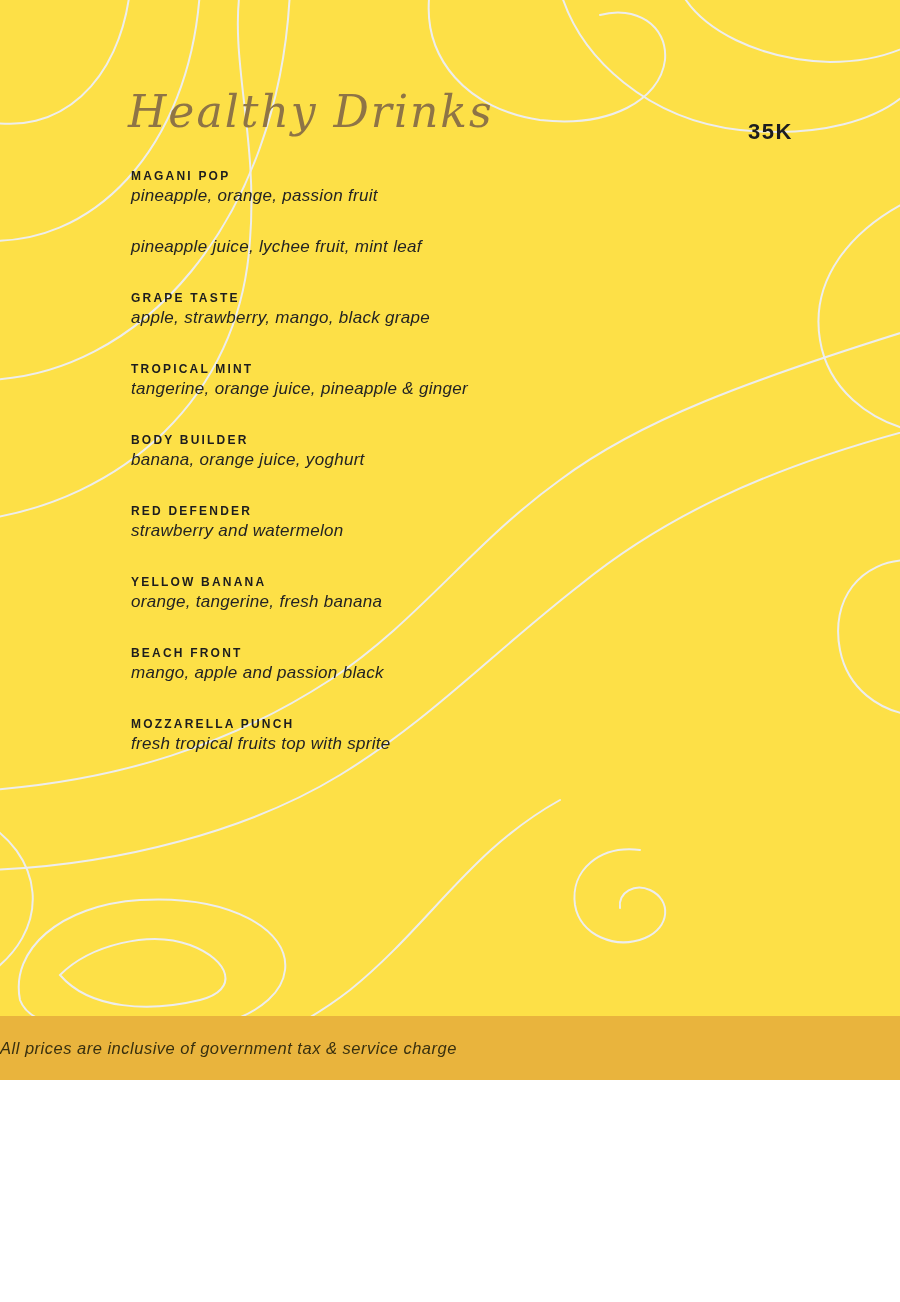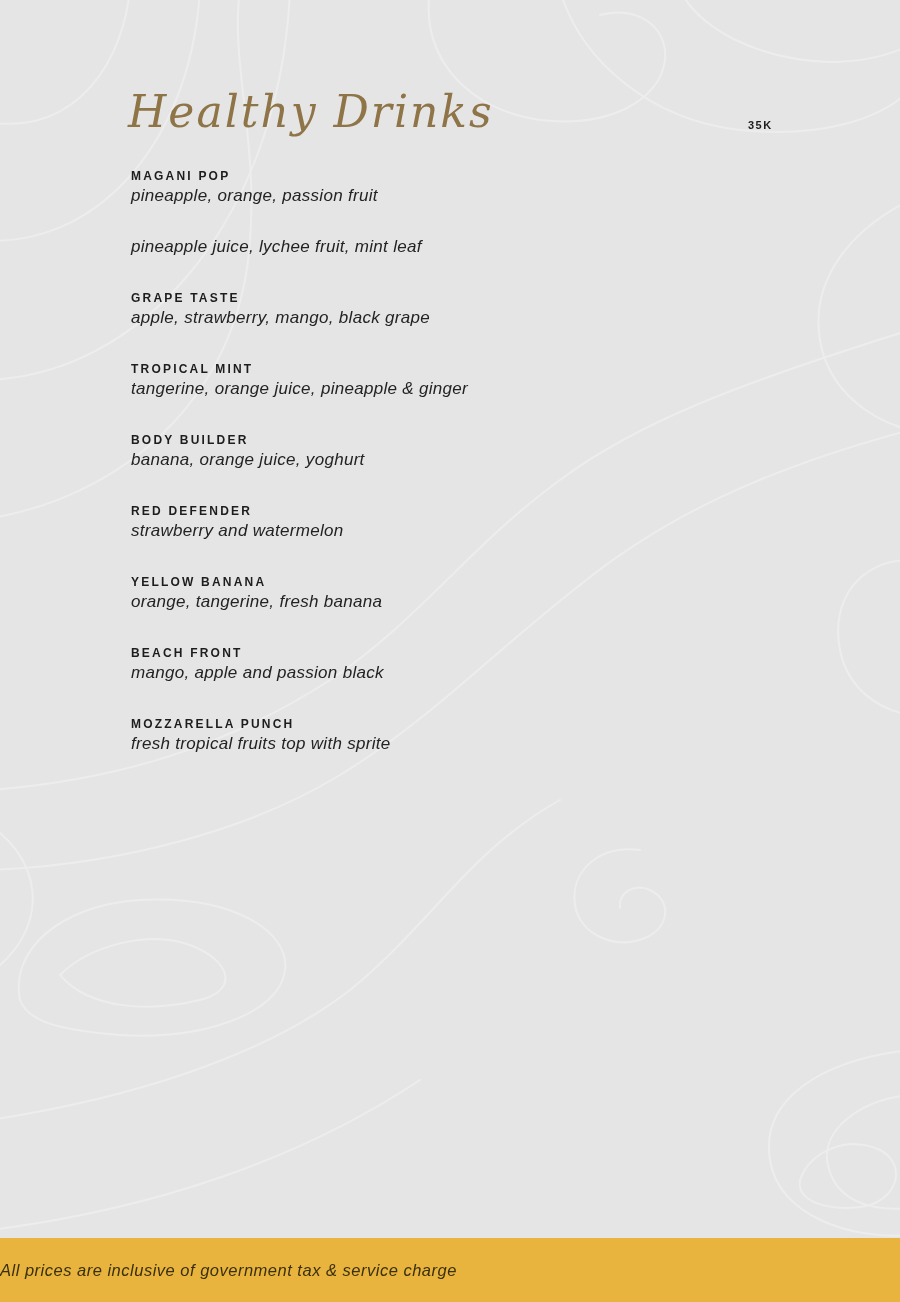--- a/index.html
+++ b/index.html
@@ -4,22 +4,22 @@
 <style>
   html, body {
     margin: 0;
     padding: 0;
     background: #ffffff;
     font-family: "Liberation Sans", sans-serif;
   }
   .page {
     position: relative;
     width: 900px;
-    height: 1302px;
-    background: #e5e5e5;
+    height: 1080px;
+    background: #fde047;
     overflow: hidden;
   }
   .contours {
     position: absolute;
     inset: 0;
     z-index: 0;
     pointer-events: none;
   }
   .content {
     position: absolute;
@@ -35,21 +35,21 @@
     font-style: italic;
     font-weight: 500;
     font-size: 44px;
     letter-spacing: 2px;
     color: #8e7446;
   }
   .price {
     position: absolute;
     left: 748px;
     top: 119px;
-    font-size: 11px;
+    font-size: 22px;
     font-weight: 700;
     letter-spacing: 1.5px;
     color: #1d1d1f;
     text-align: right;
   }
   .menu {
     position: absolute;
     left: 131px;
     top: 166px;
     display: flex;

